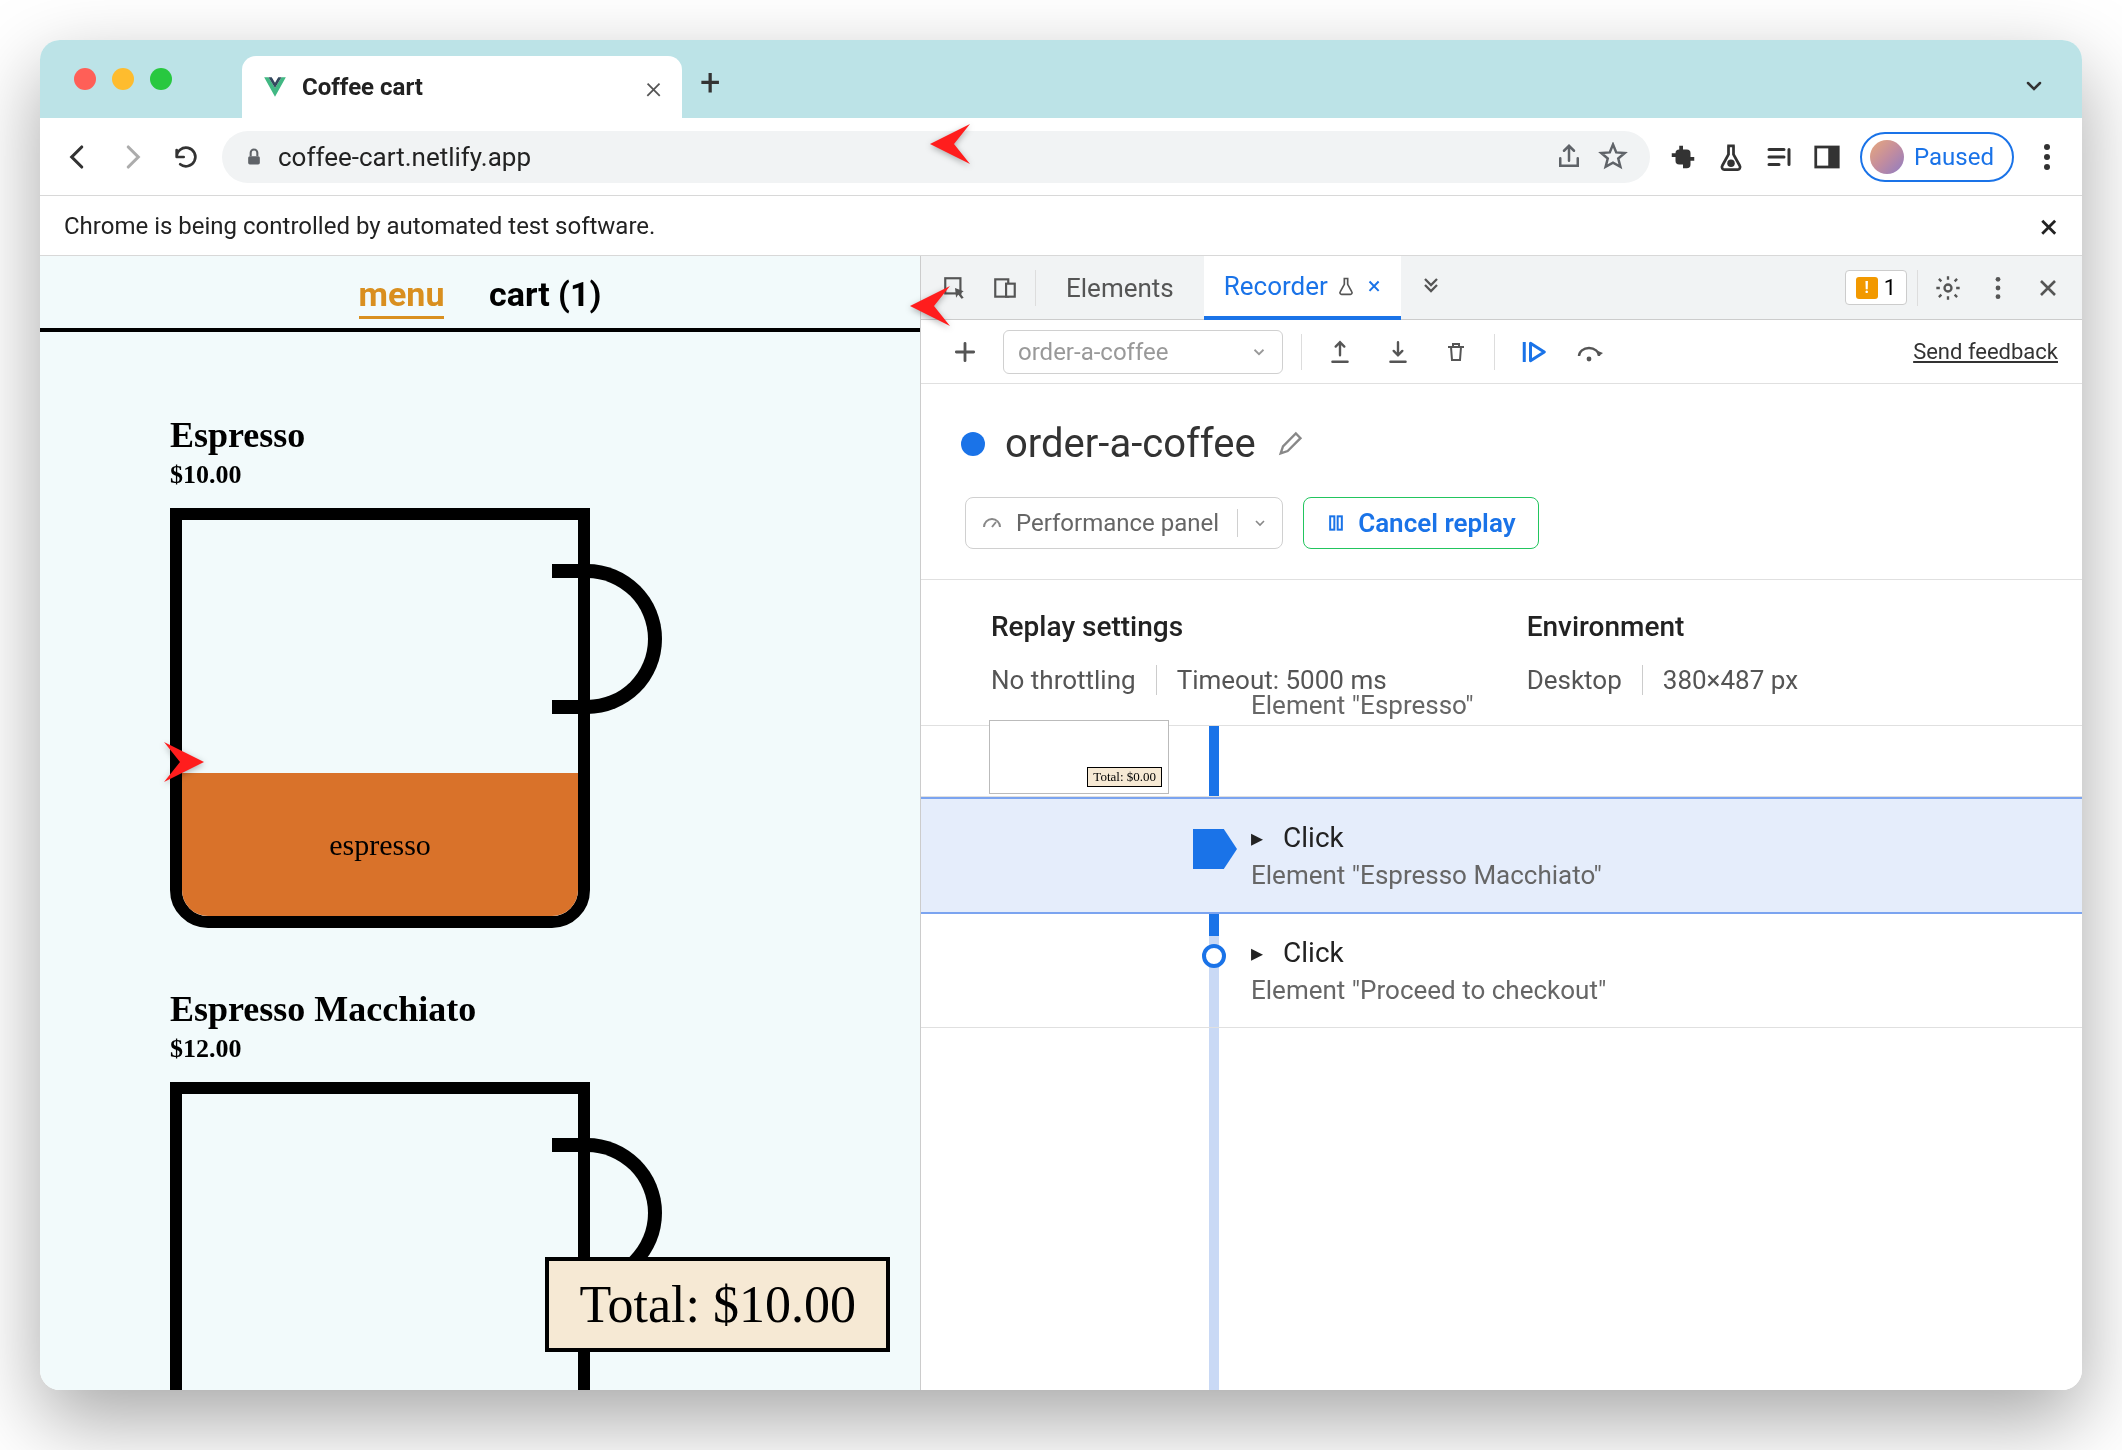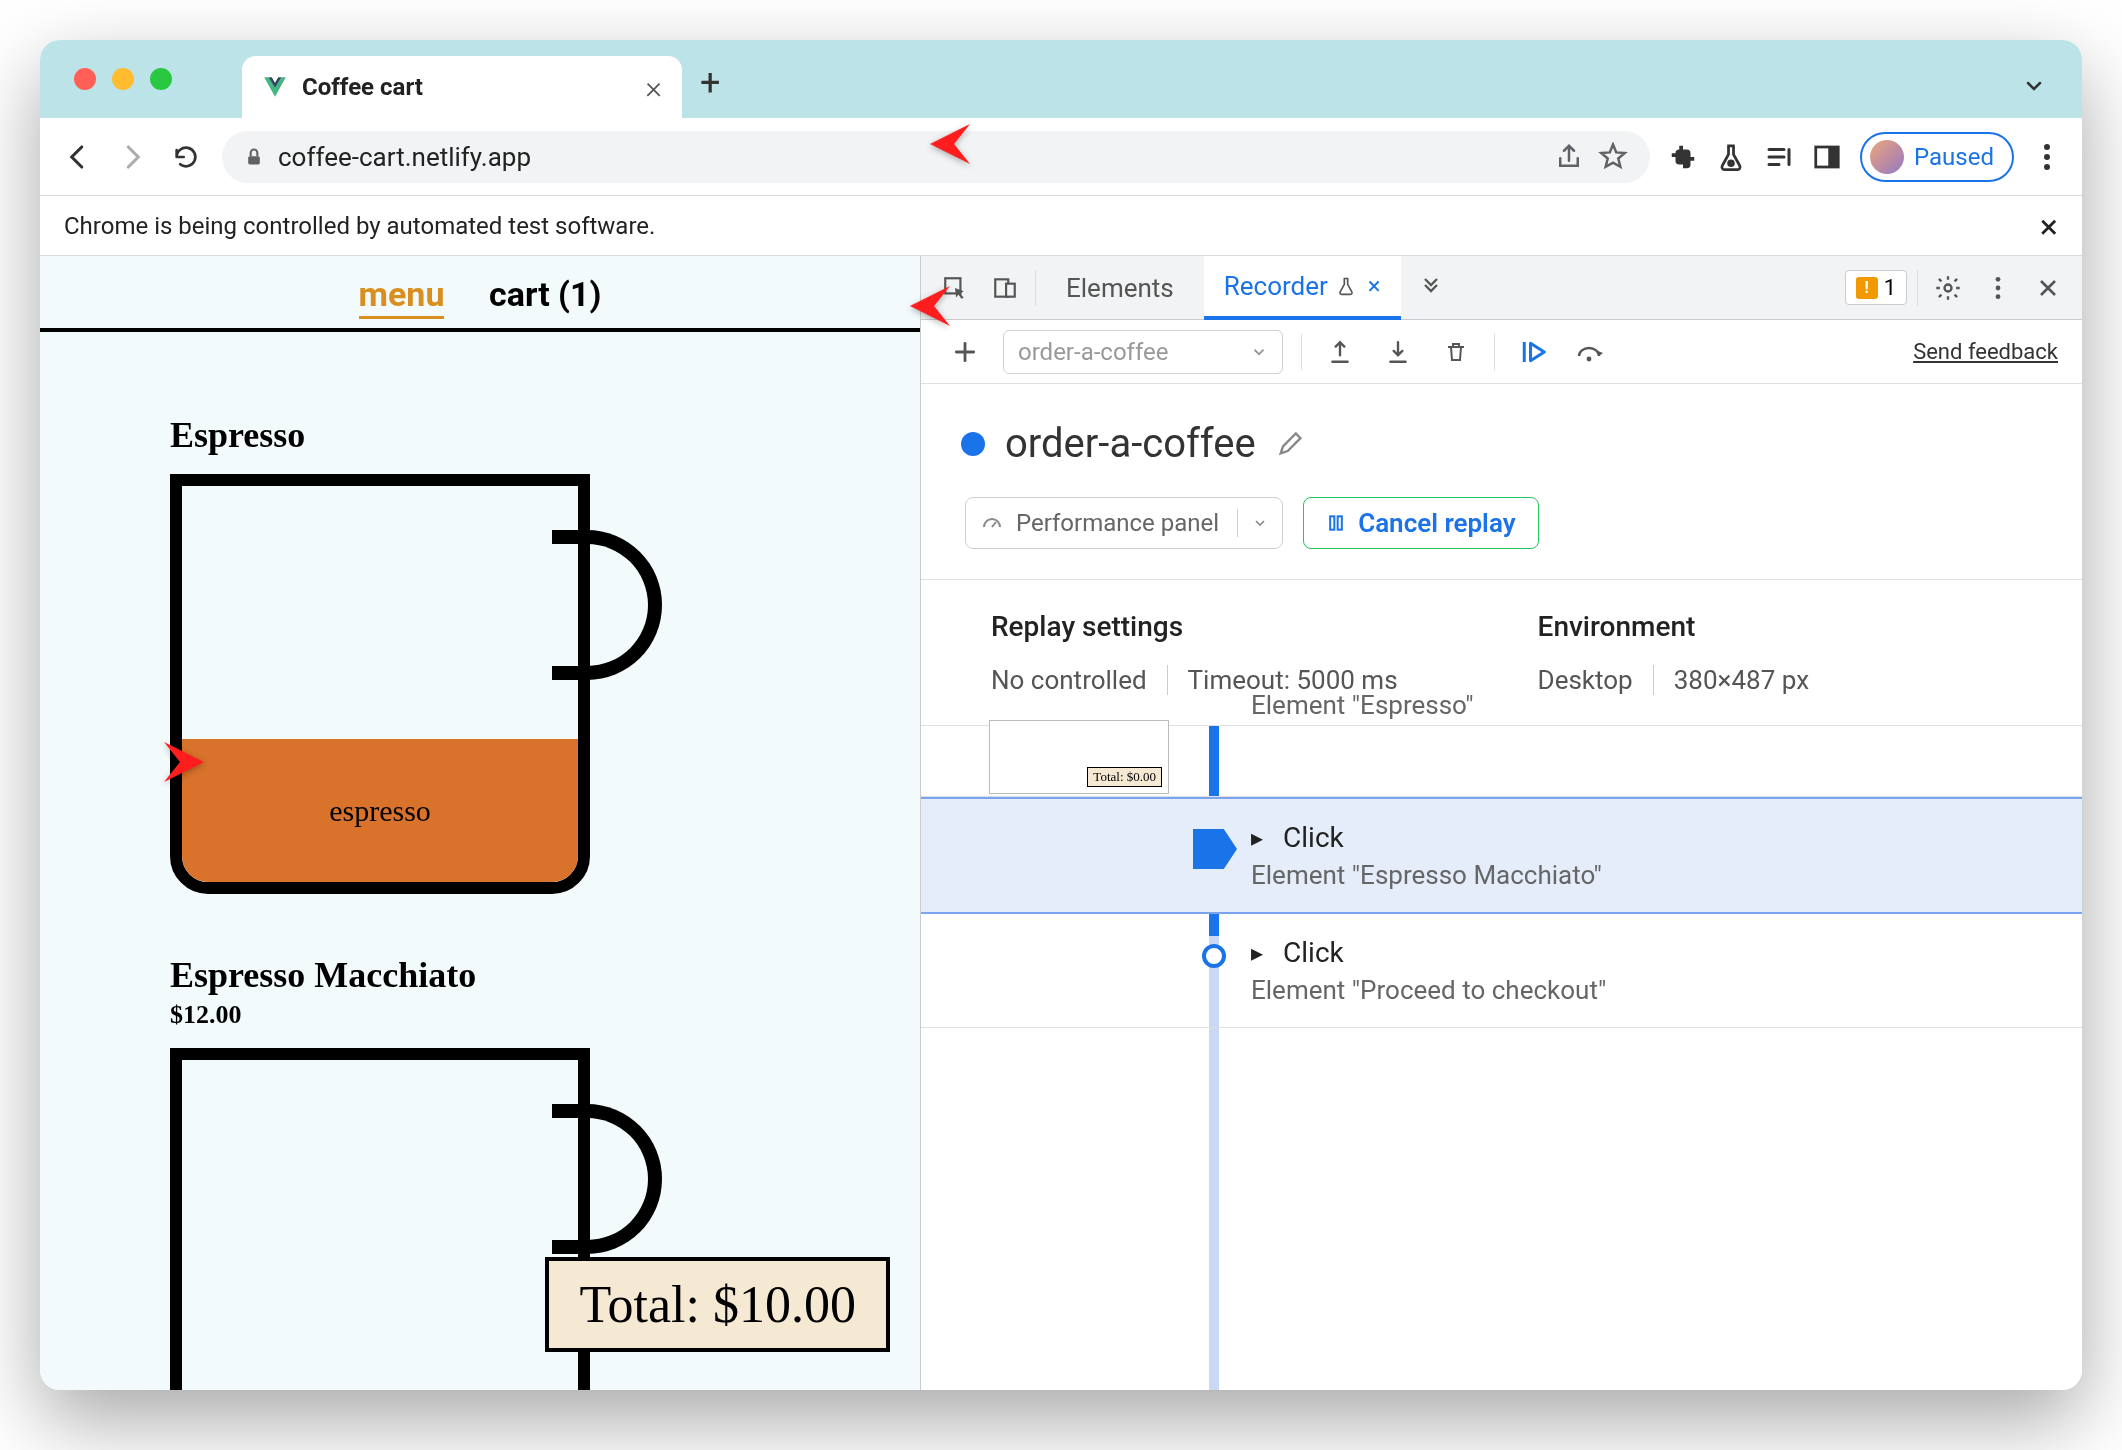--- a/index.html
+++ b/index.html
@@ -180,20 +180,21 @@
 
   <div class="split">
 
     <div class="page">
       <div class="page-nav">
         <span class="menu-link">menu</span>
         <span class="cart-link">cart (1)</span>
       </div>
       <div class="page-inner">
         <div class="product-title">Espresso</div>
+        <div class="product-price">$10.00</div>
         <div class="cup">
           <div class="cup-body">
               <div class="cup-fill">espresso</div>
             </div>
           <div class="cup-handle"></div>
         </div>
         <div class="product-title" style="margin-top:60px">Espresso Macchiato</div>
         <div class="product-price">$12.00</div>
         <div class="cup" style="height:160px">
           <div class="cup-body" style="height:420px"></div>
@@ -326,21 +327,21 @@
               </svg>
             <span>Cancel replay</span>
           </div>
         </div>
       </div>
 
       <div class="settings-row">
         <div class="settings-col">
           <h3>Replay settings</h3>
           <div class="settings-vals">
-            <span>No controlled</span>
+            <span>No throttling</span>
             <span>Timeout: 5000 ms</span>
           </div>
         </div>
         <div class="settings-col">
           <h3>Environment</h3>
           <div class="settings-vals">
             <span>Desktop</span>
             <span>380×487 px</span>
           </div>
         </div>

